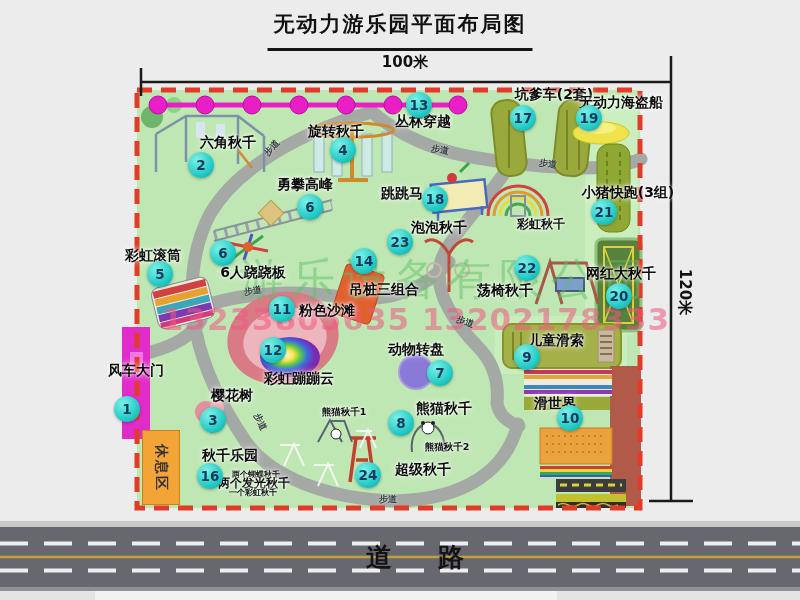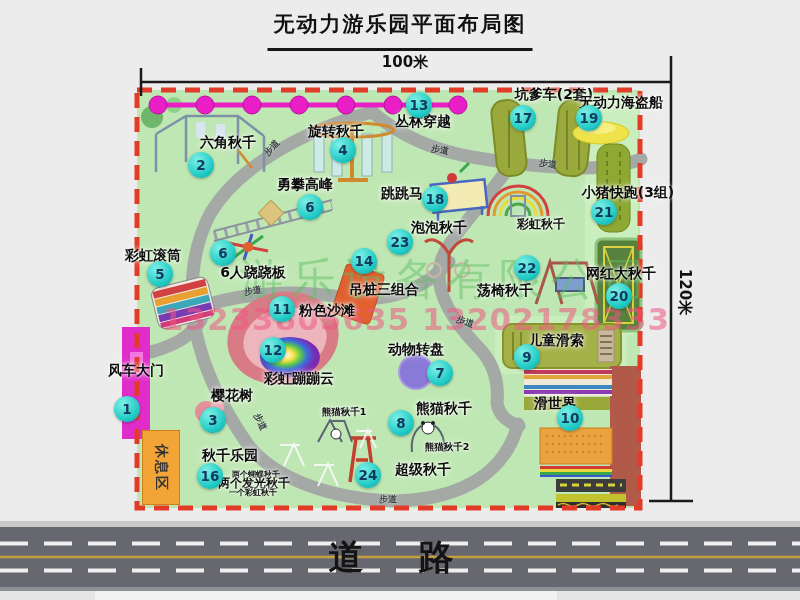--- a/index.html
+++ b/index.html
@@ -23,22 +23,22 @@
          font-size:21px;font-weight:bold;letter-spacing:2px;color:#111;
          border-bottom:3px solid #151515;padding:0 6px 10px 6px;white-space:nowrap;}
   .dim-label{position:absolute;z-index:5;transform:translate(-50%,-50%);font-size:15px;
              font-weight:bold;color:#111;white-space:nowrap;}
   .dim-label.v{transform:translate(-50%,-50%) rotate(90deg);}
   .rest-area{position:absolute;z-index:3;left:142px;top:430px;width:36px;height:73px;
              background:#f2a437;border:1.5px solid #cf7f18;display:flex;align-items:center;
              justify-content:center;}
   .rest-area span{display:inline-block;transform:rotate(90deg);font-size:14px;font-weight:bold;
                   color:#343434;letter-spacing:2px;white-space:nowrap;}
-  .road-label{position:absolute;z-index:5;left:396px;top:557px;transform:translate(-50%,-50%);
-              font-size:35px;font-weight:bold;color:#141414;letter-spacing:10px;white-space:nowrap;}
+  .road-label{position:absolute;z-index:5;left:420px;top:557px;transform:translate(-50%,-50%);
+              font-size:26px;font-weight:bold;color:#141414;letter-spacing:10px;white-space:nowrap;}
 </style>
 </head>
 <body>
 
 <div id="stage">
 
   <svg id="map-svg" width="800" height="600" viewBox="0 0 800 600">
     <defs>
       <radialGradient id="rb" cx="42%" cy="45%">
         <stop offset="0%" stop-color="#fdfdfd"></stop>

